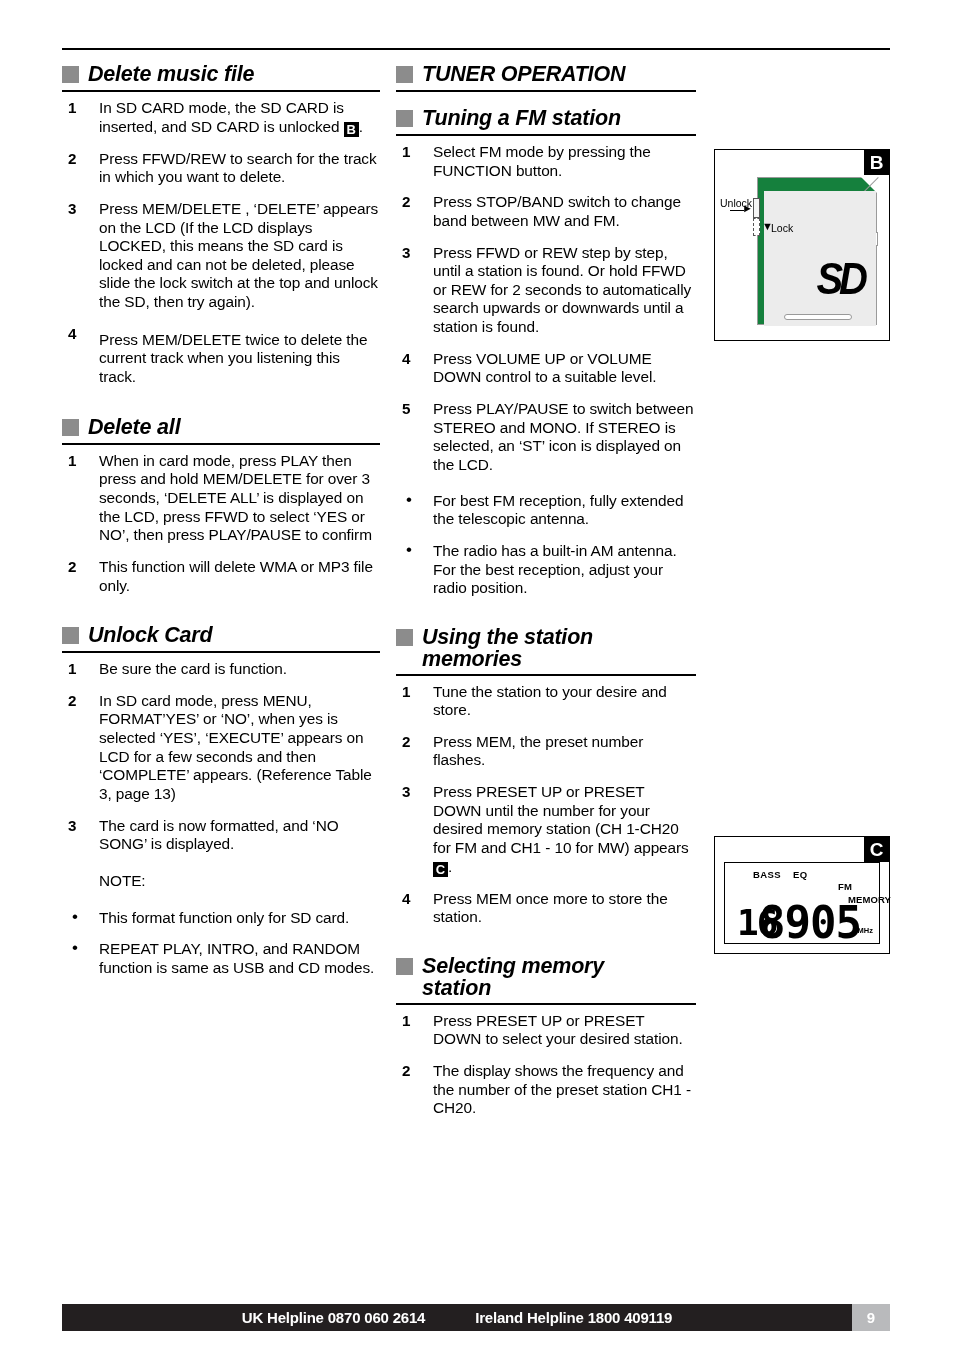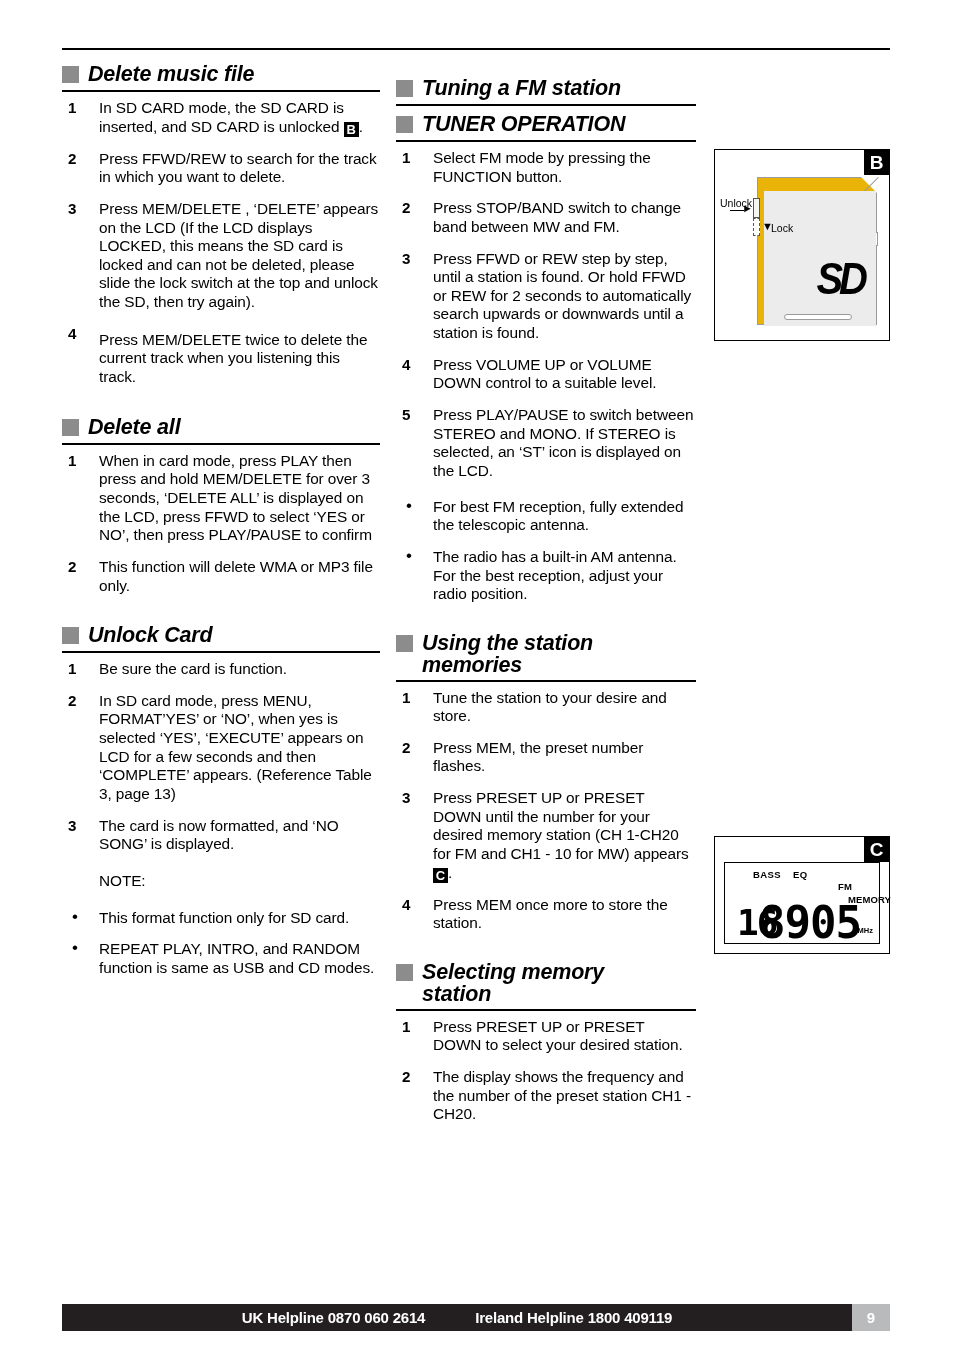--- a/index.html
+++ b/index.html
@@ -135,21 +135,21 @@
     text-align: center;
   }
 
   .sd-card {
     position: absolute;
     left: 42px;
     top: 27px;
     width: 120px;
     height: 148px;
     border: 1px solid #9a9a9a;
-    background: #eab308;
+    background: #15803d;
   }
   .sd-inner {
     position: absolute;
     left: 6px;
     top: 13px;
     width: 112px;
     height: 135px;
     background: #ececec;
   }
   .sd-notch {
@@ -399,26 +399,26 @@
     </div>
 
     <div class="item">
       <span class="bullet">•</span><span>REPEAT PLAY, INTRO, and RANDOM function is same as USB and CD modes.</span>
     </div>
 
   </div>
 
   <div class="col col-right">
 
+    <div class="heading">
+      <span class="sq"></span><span class="htext">TUNER OPERATION</span>
+    </div>
+
     <div class="heading gap-sub">
       <span class="sq"></span><span class="htext">Tuning a FM station</span>
-    </div>
-
-    <div class="heading">
-      <span class="sq"></span><span class="htext">TUNER OPERATION</span>
     </div>
 
     <div class="item first">
       <span class="num">1</span><span>Select FM mode by pressing the FUNCTION button.</span>
     </div>
 
     <div class="item">
       <span class="num">2</span><span>Press STOP/BAND switch to change band between MW and FM.</span>
     </div>
 

